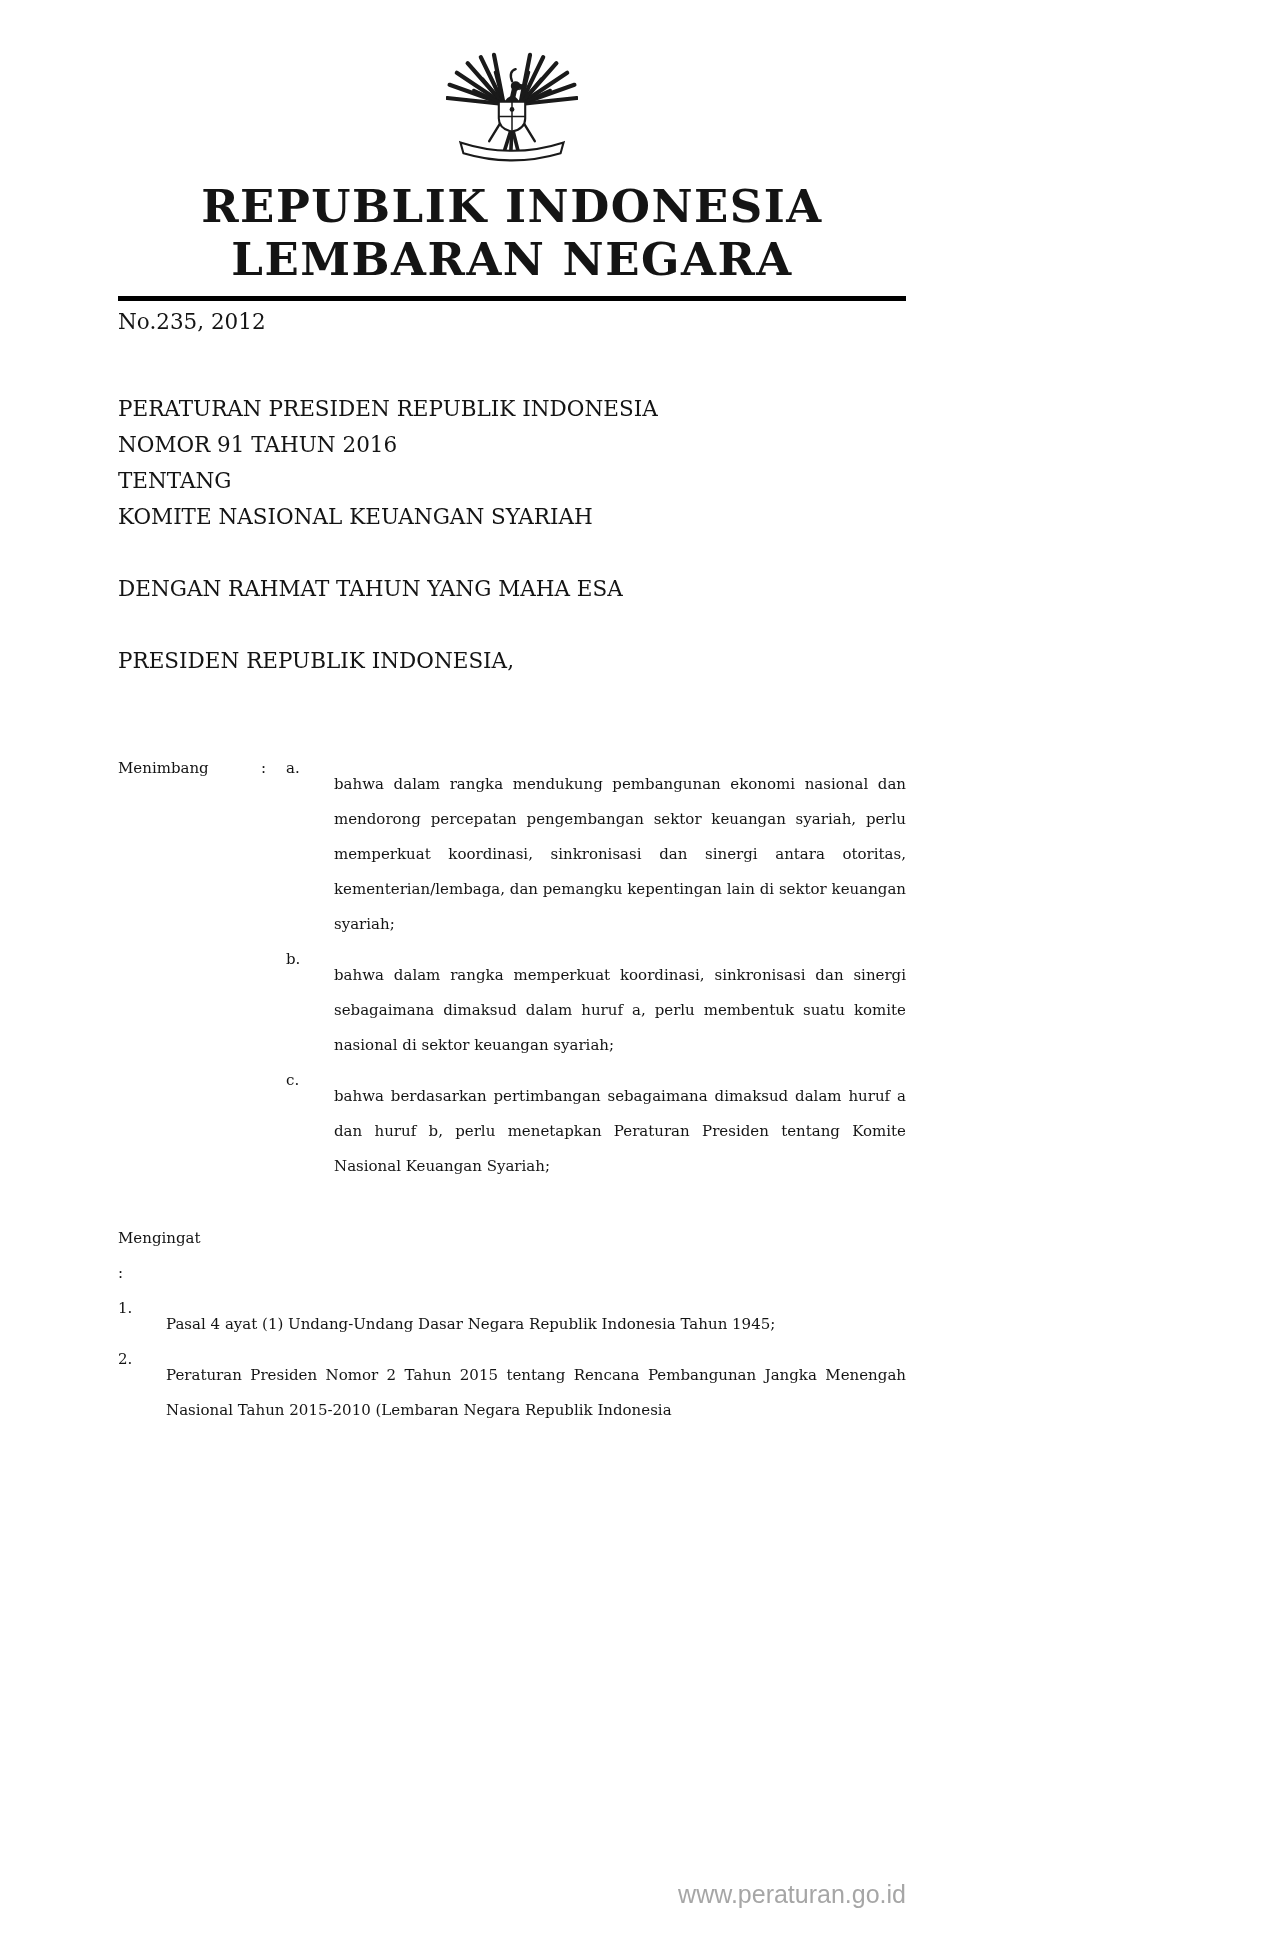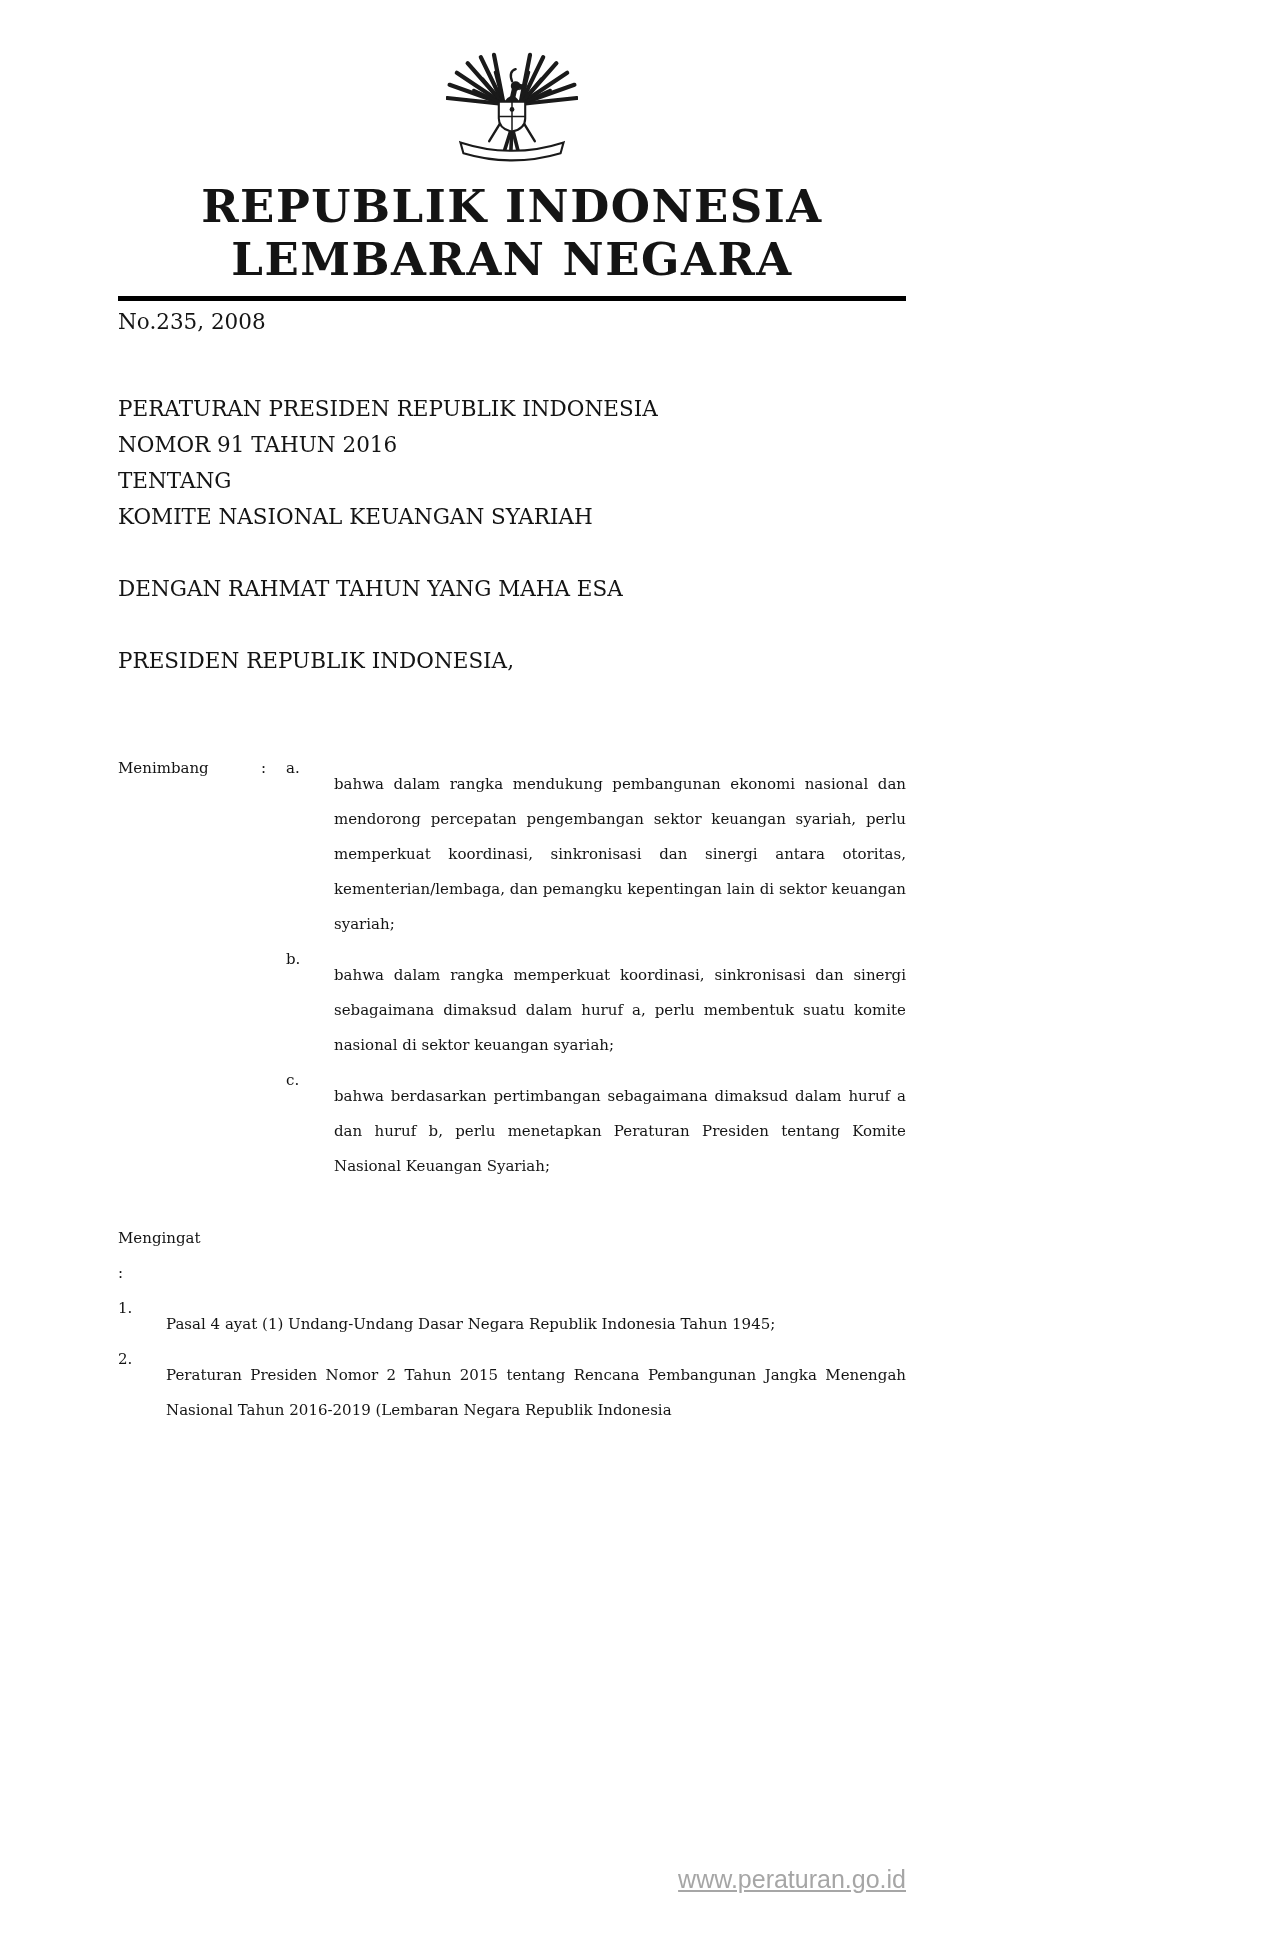--- a/index.html
+++ b/index.html
@@ -64,25 +64,24 @@
   .item { display: flex; }
   .item .marker { flex: none; width: 48px; }
   .item .text {
     flex: 1;
     text-align: justify;
     text-justify: inter-word;
     margin-top: 16px;
   }
   .watermark {
     position: absolute;
-    right: 0; bottom: 56px;
+    right: 0; bottom: 41px;
     font-family: "Liberation Sans", "DejaVu Sans", sans-serif;
     font-size: 25px;
     color: #a6a6a6;
-    text-decoration: underline;
   }
 </style>
 </head>
 <body>
 
 <div class="page">
 
   <svg class="emblem" viewBox="0 0 220 210" aria-hidden="true">
 
     <g stroke="#1a1a1a" stroke-width="7" stroke-linecap="round" fill="none">
@@ -138,21 +137,21 @@
   </svg>
 
   <h1 class="masthead-title">
     <span class="line">REPUBLIK INDONESIA</span>
     <span class="line">LEMBARAN NEGARA</span>
   </h1>
 
   <div class="rule"></div>
 
   <div class="masthead-row">
-    <span class="masthead-number">No.235, 2008</span>
+    <span class="masthead-number">No.235, 2012</span>
   </div>
 
   <div class="doc-title">
     <div>PERATURAN PRESIDEN REPUBLIK INDONESIA</div>
     <div>NOMOR 91 TAHUN 2016</div>
     <div>TENTANG</div>
     <div>KOMITE NASIONAL KEUANGAN SYARIAH</div>
     <div class="gap"></div>
     <div>DENGAN RAHMAT TAHUN YANG MAHA ESA</div>
     <div class="gap"></div>
@@ -181,20 +180,20 @@
   <section class="clause second">
     <div class="clause-label">Mengingat</div>
     <div class="clause-sep">:</div>
     <div class="clause-items">
       <div class="item">
         <span class="marker">1.</span>
         <span class="text">Pasal 4 ayat (1) Undang-Undang Dasar Negara Republik Indonesia Tahun 1945;</span>
       </div>
       <div class="item">
         <span class="marker">2.</span>
-        <span class="text">Peraturan Presiden Nomor 2 Tahun 2015 tentang Rencana Pembangunan Jangka Menengah Nasional Tahun 2016-2019 (Lembaran Negara Republik Indonesia</span>
+        <span class="text">Peraturan Presiden Nomor 2 Tahun 2015 tentang Rencana Pembangunan Jangka Menengah Nasional Tahun 2015-2010 (Lembaran Negara Republik Indonesia</span>
       </div>
     </div>
   </section>
 
   <div class="watermark">www.peraturan.go.id</div>
 
 </div>
 
 </body></html>

